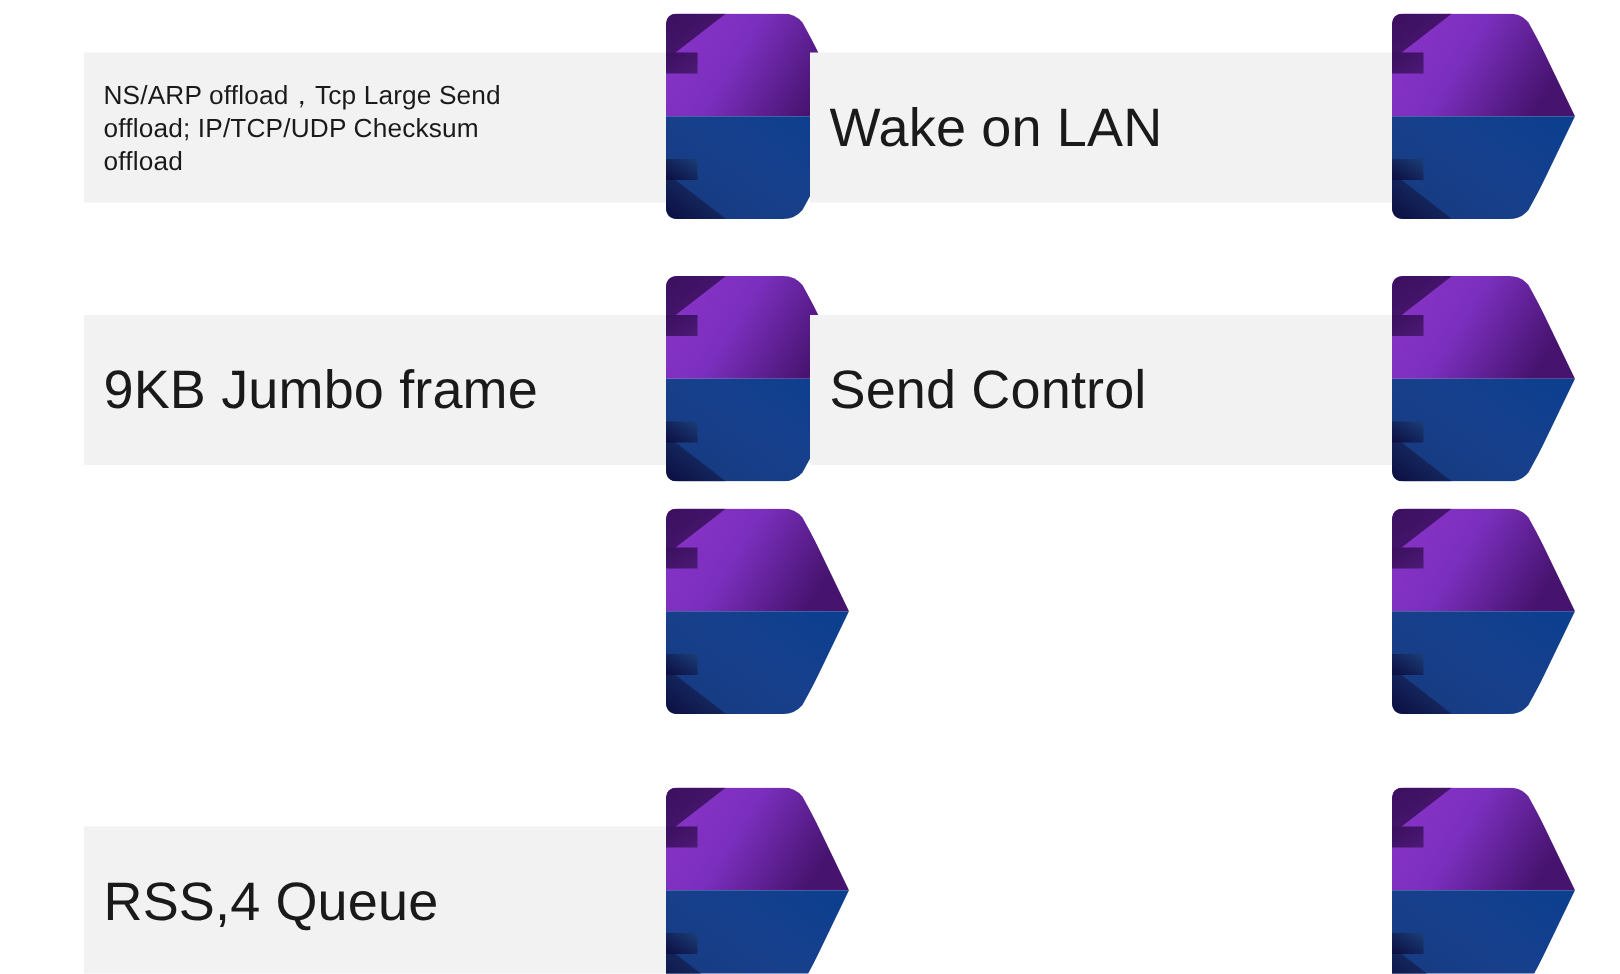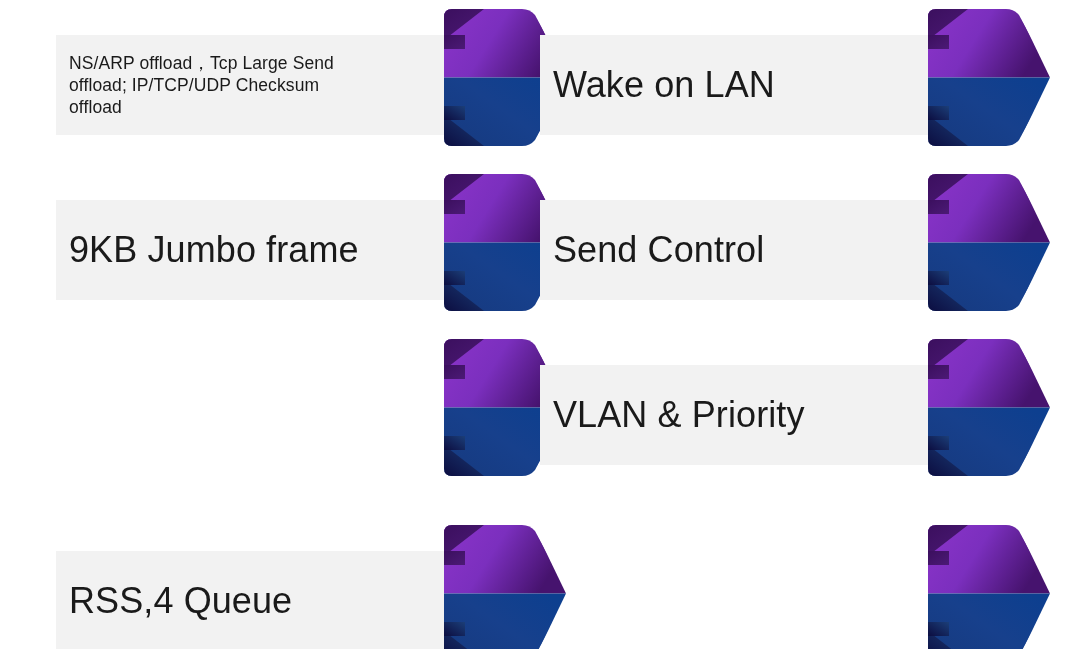--- a/index.html
+++ b/index.html
@@ -75,21 +75,21 @@
     display: block;
     width: 160px;
     height: 143px;
   }
 
   
   .col-right { left: 521px; }
   .col-left  { left: 37px; }
 
   .row-1 { top: 6px; }
-  .row-2 { top: 171px; }
+  .row-2 { top: 181px; }
   .row-3 { top: 336px; }
   .row-4 { top: 522px; }
 </style>
 </head>
 <body>
 
 <div id="board">
 
   <div class="feature-item col-left row-1">
     <div class="feature-plate">
@@ -215,23 +215,20 @@
           <path d="M37,3 H77 L37,34 Z" fill="url(#gps-l1)"></path>
           <path d="M37,140 H77 L37,109 Z" fill="url(#gbs-l1)"></path>
           <path d="M37,29 H58 V43 H37 Z" fill="url(#gps-l1)"></path>
           <path d="M37,100 H58 V114 H37 Z" fill="url(#gbs-l1)"></path>
         </g>
       </svg>
     </div>
   </div>
 
   <div class="feature-item col-right row-3">
-    <div class="feature-plate">
-      <span class="feature-label size-large">VLAN &amp; Priority</span>
-    </div>
     <div class="feature-arrow">
       <svg viewBox="0 0 160 143" xmlns="http://www.w3.org/2000/svg">
         <g clip-path="url(#cp-l1)">
           <path d="M37,3 H126 L159,71.5 H37 Z" fill="url(#gp-l1)"></path>
           <path d="M37,71.5 H159 L126,140 H37 Z" fill="url(#gb-l1)"></path>
           <path d="M37,3 H77 L37,34 Z" fill="url(#gps-l1)"></path>
           <path d="M37,140 H77 L37,109 Z" fill="url(#gbs-l1)"></path>
           <path d="M37,29 H58 V43 H37 Z" fill="url(#gps-l1)"></path>
           <path d="M37,100 H58 V114 H37 Z" fill="url(#gbs-l1)"></path>
         </g>

